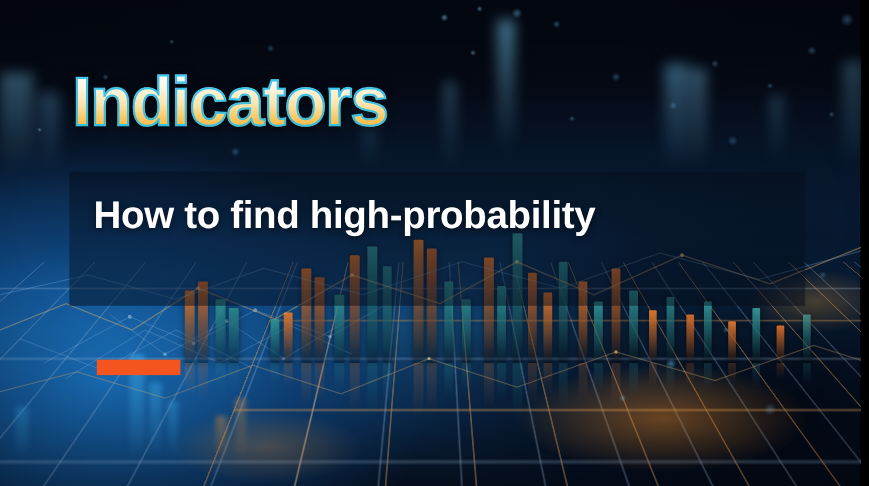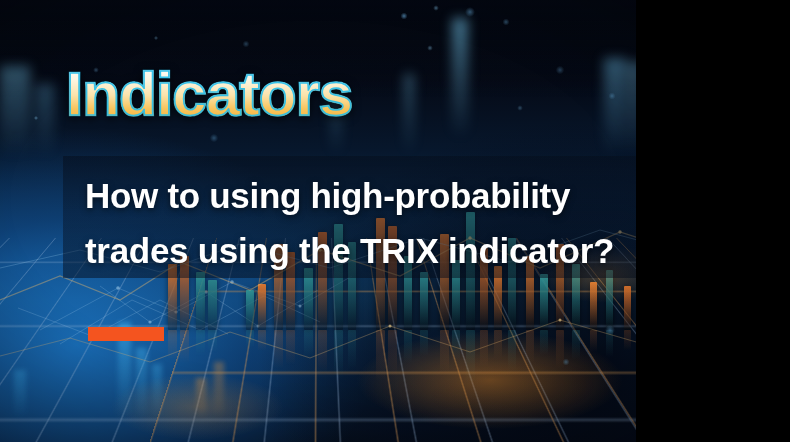--- a/index.html
+++ b/index.html
@@ -1,20 +1,20 @@
 <!DOCTYPE html>
 <html><head>
 <meta charset="utf-8">
 <style>
   html,body{margin:0;padding:0;background:#000;}
   *{box-sizing:border-box;}
 
   #banner{
     position:relative;
-    width:636px;height:442px;
+    width:782px;height:442px;
     overflow:hidden;
     font-family:"Liberation Sans","DejaVu Sans",sans-serif;
     background:#05080f;
   }
 
   
   .bg-layer{position:absolute;inset:0;}
 
   
   #bg-base{
@@ -327,20 +327,19 @@
   <div class="bg-layer" id="bg-warm"></div>
   <div class="bg-layer" id="bg-bokeh"></div>
   <div class="bg-layer" id="bg-vignette"></div>
 
   <div id="title-stroke">Indicators</div>
   <div id="title">Indicators</div>
 
   <div id="headline-panel"></div>
 
   <div id="headline">
-    <span class="line">How to using high-probability</span>
-    <span class="line">trades using the TRIX indicator?</span>
+    <span class="line">How to find high-probability</span>
   </div>
 
   <div id="accent-bar"></div>
 
 
 </div>
 
 </body></html>

